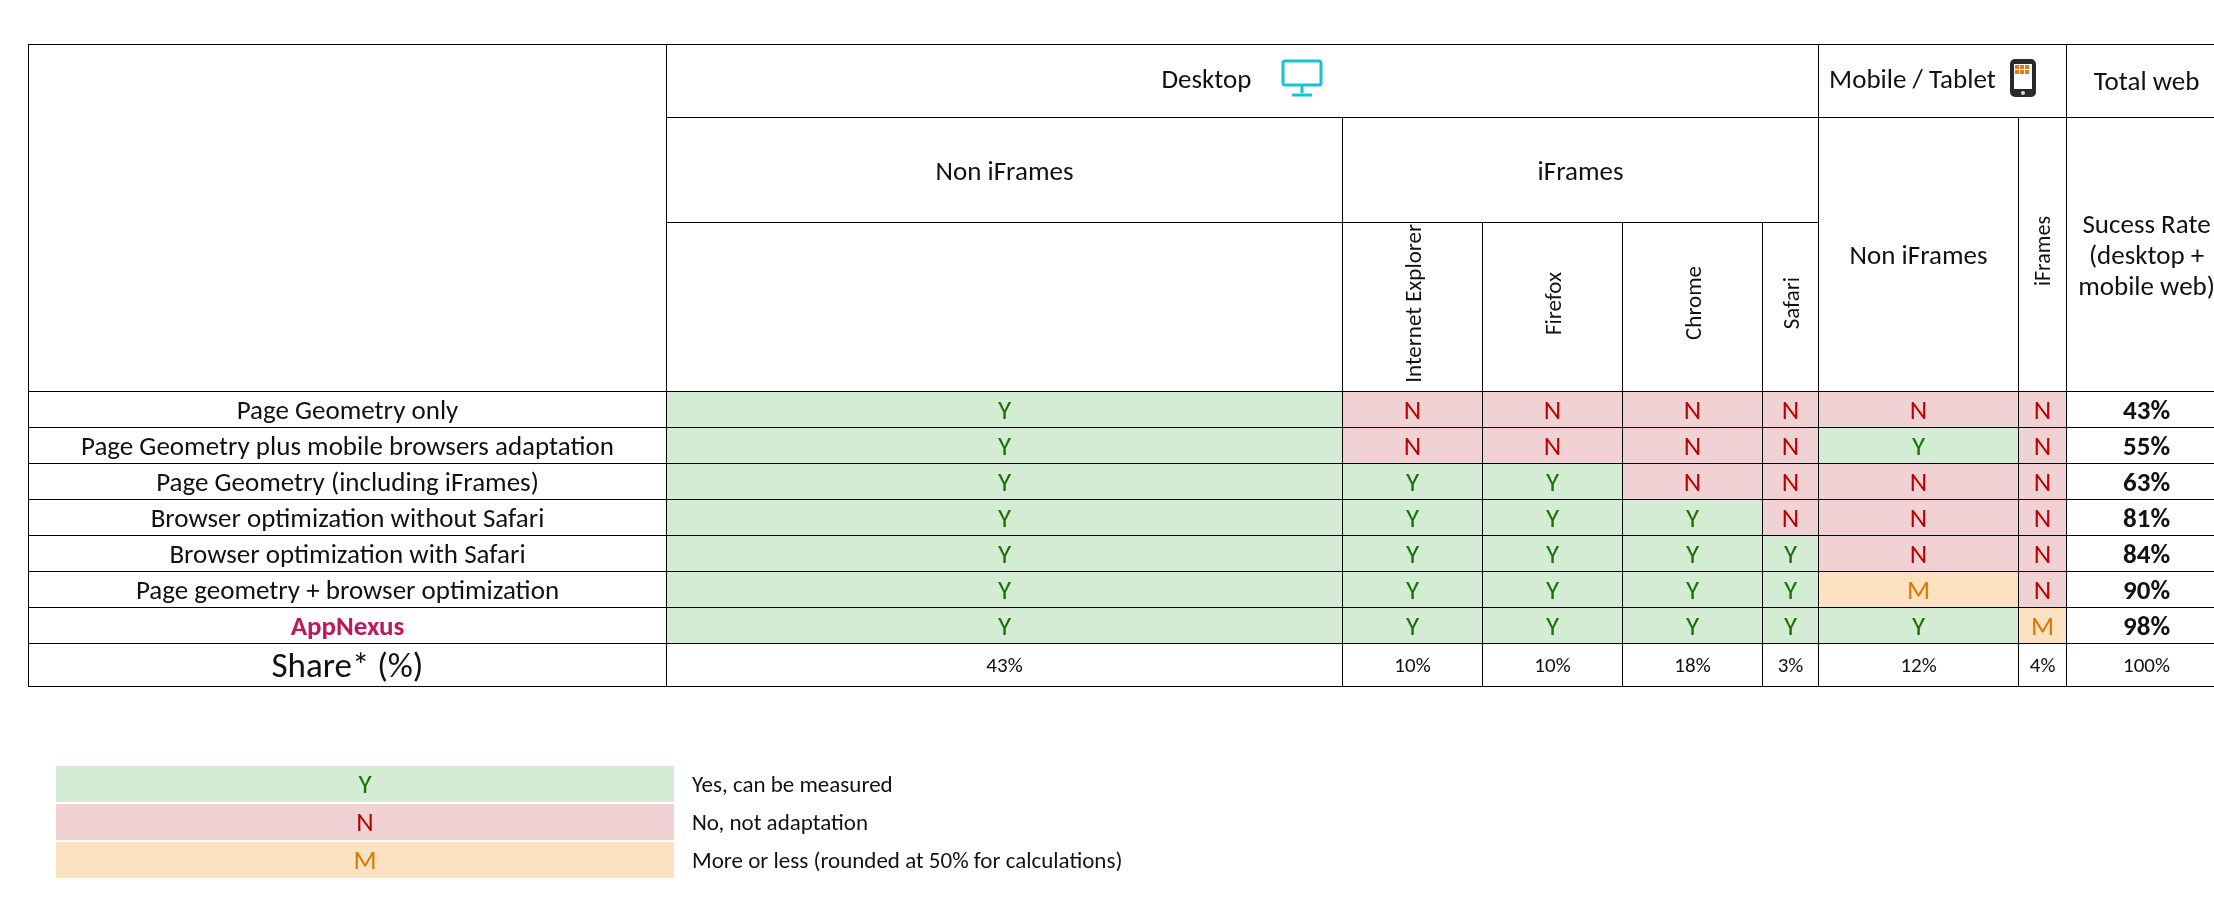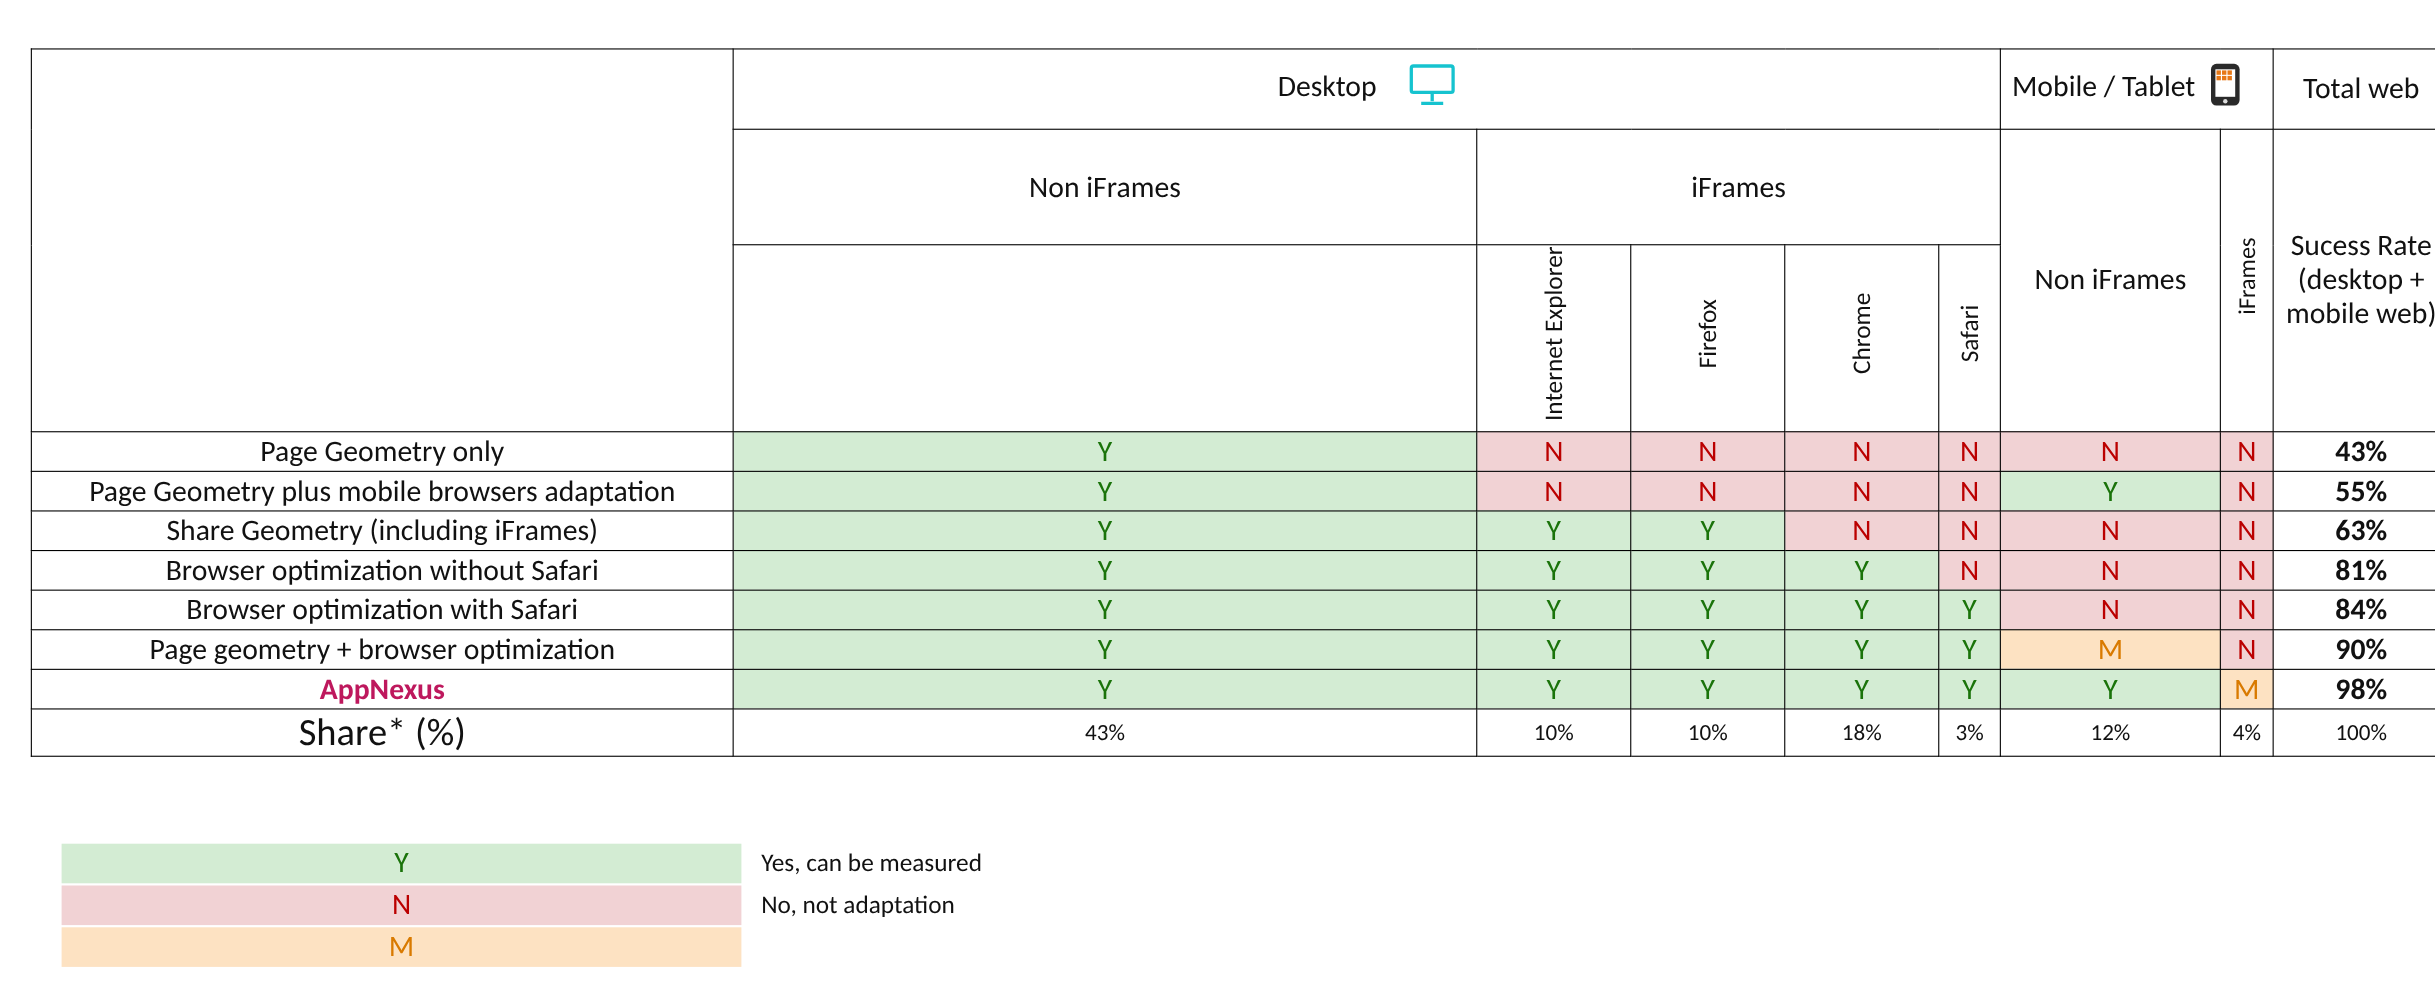--- a/index.html
+++ b/index.html
@@ -140,21 +140,21 @@
           <td class="val-Y">Y</td>
           <td class="val-N">N</td>
           <td class="val-N">N</td>
           <td class="val-N">N</td>
           <td class="val-N">N</td>
           <td class="val-Y">Y</td>
           <td class="val-N">N</td>
           <td class="rate">55%</td>
         </tr>
         <tr class="data">
-          <td class="row-lbl">Share Geometry (including iFrames)</td>
+          <td class="row-lbl">Page Geometry (including iFrames)</td>
           <td class="val-Y">Y</td>
           <td class="val-Y">Y</td>
           <td class="val-Y">Y</td>
           <td class="val-N">N</td>
           <td class="val-N">N</td>
           <td class="val-N">N</td>
           <td class="val-N">N</td>
           <td class="rate">63%</td>
         </tr>
         <tr class="data">
@@ -219,16 +219,17 @@
   <div class="legend-row">
     <div class="legend-swatch sw-Y">Y</div>
     <div class="legend-desc">Yes, can be measured</div>
   </div>
   <div class="legend-row">
     <div class="legend-swatch sw-N">N</div>
     <div class="legend-desc">No, not adaptation</div>
   </div>
   <div class="legend-row">
     <div class="legend-swatch sw-M">M</div>
+    <div class="legend-desc">More or less (rounded at 50% for calculations)</div>
   </div>
 </div>
 
 </div>
 
 </body></html>

